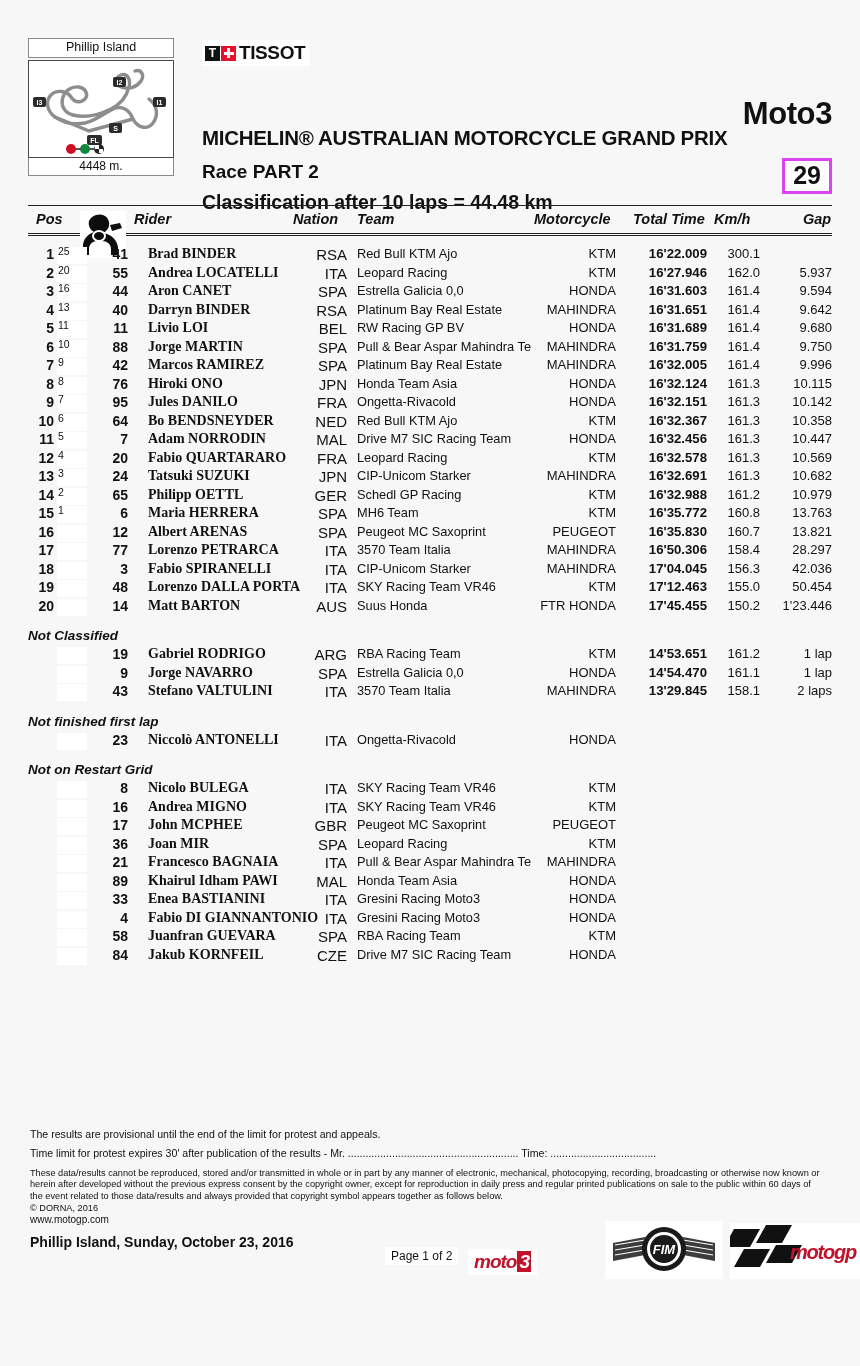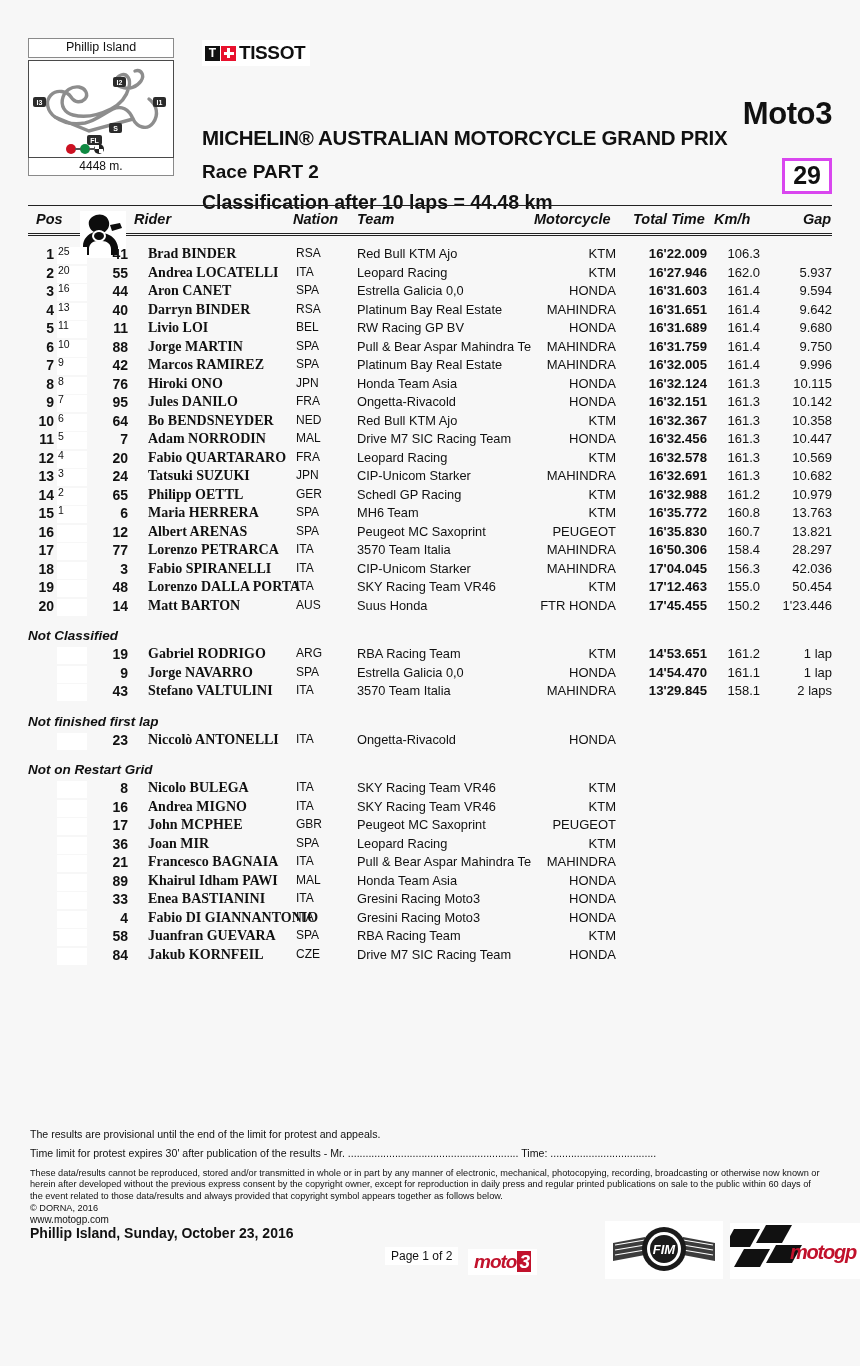--- a/index.html
+++ b/index.html
@@ -90,21 +90,21 @@
   .bike-icon { position:absolute; left:52px; top:-15px; width:46px; height:47px; background:#fff; }
 
   .row { position:relative; height:18.5px; font-size:13.5px; white-space:nowrap; }
   .row > span { position:absolute; top:0; }
 
   .c-pos    { left:0px;   width:26px; text-align:right; font-weight:bold; font-size:14px; }
   .c-pts    { left:30px;  width:26px; text-align:left; font-size:10.5px; top:-1px !important; }
   .c-ptsbg  { left:29px;  width:30px; height:17px; background:#fff; top:1px !important; }
   .c-num    { left:68px;  width:32px; text-align:right; font-weight:bold; font-size:14px; }
   .c-rider  { left:120px; font-weight:bold; font-size:14px;font-family:Liberation Serif, serif; }
-  .c-nation { left:268px; width:68px; font-size:12px; }
+  .c-nation { left:251px; width:68px; text-align:right; font-size:15px; }
   .c-team   { left:329px; font-size:12.8px; }
   .c-bike   { left:440px; width:148px; text-align:right; font-size:13px; }
   .c-time   { left:597px; width:82px; text-align:right; font-weight:bold; font-size:13.2px; }
   .c-kmh    { left:686px; width:46px; text-align:right; font-size:13px; }
   .c-gap    { left:736px; width:68px; text-align:right; font-size:13px; }
 
   .h-pos    { left:8px; }
   .h-rider  { left:106px; }
   .h-nation { left:265px; }
   .h-team   { left:329px; }
@@ -121,21 +121,21 @@
 
   
   .footer { position:absolute; left:30px; top:1128px; width:800px; }
   .f-line1 { font-size:10.6px; margin-bottom:7px; }
   .f-line2 { font-size:10.6px; margin-bottom:9px; }
   .f-legal { font-size:9.2px; line-height:11.4px; width:790px; }
   .f-copy { font-size:9.2px; margin-top:1px; }
   .f-timing { font-size:12.5px; margin-top:18px; }
   .f-timing b { font-weight:bold; }
   .f-url { font-size:10px; margin-top:1px; }
-  .f-venue { font-size:14px; font-weight:bold; }
+  .f-venue { font-size:14px; font-weight:bold; margin-top:9px; }
   .f-page { position:absolute; left:355px; top:119px; font-size:12px; background:#fff; padding:2px 6px; }
 
   .logos { position:absolute; left:440px; top:1225px; width:400px; height:60px; }
   .logo-moto3 {
     position:absolute; left:28px; top:24px; background:#fff; padding:2px 6px;
     font-family:"Liberation Sans", sans-serif; font-style:italic; font-weight:bold;
     font-size:19px; color:#c1122c; letter-spacing:-1px;
   }
   .logo-moto3 .three {
     background:#c1122c; color:#fff; padding:0 2px; margin-left:1px; font-style:italic;
@@ -242,21 +242,21 @@
         <div class="row">
           <span class="c-ptsbg"></span>
           <span class="c-pos">1</span>
           <span class="c-pts">25</span>
           <span class="c-num">41</span>
           <span class="c-rider">Brad BINDER</span>
           <span class="c-nation">RSA</span>
           <span class="c-team">Red Bull KTM Ajo</span>
           <span class="c-bike">KTM</span>
           <span class="c-time">16'22.009</span>
-          <span class="c-kmh">106.3</span>
+          <span class="c-kmh">300.1</span>
           <span class="c-gap"></span>
         </div>
         <div class="row">
           <span class="c-ptsbg"></span>
           <span class="c-pos">2</span>
           <span class="c-pts">20</span>
           <span class="c-num">55</span>
           <span class="c-rider">Andrea LOCATELLI</span>
           <span class="c-nation">ITA</span>
           <span class="c-team">Leopard Racing</span>

